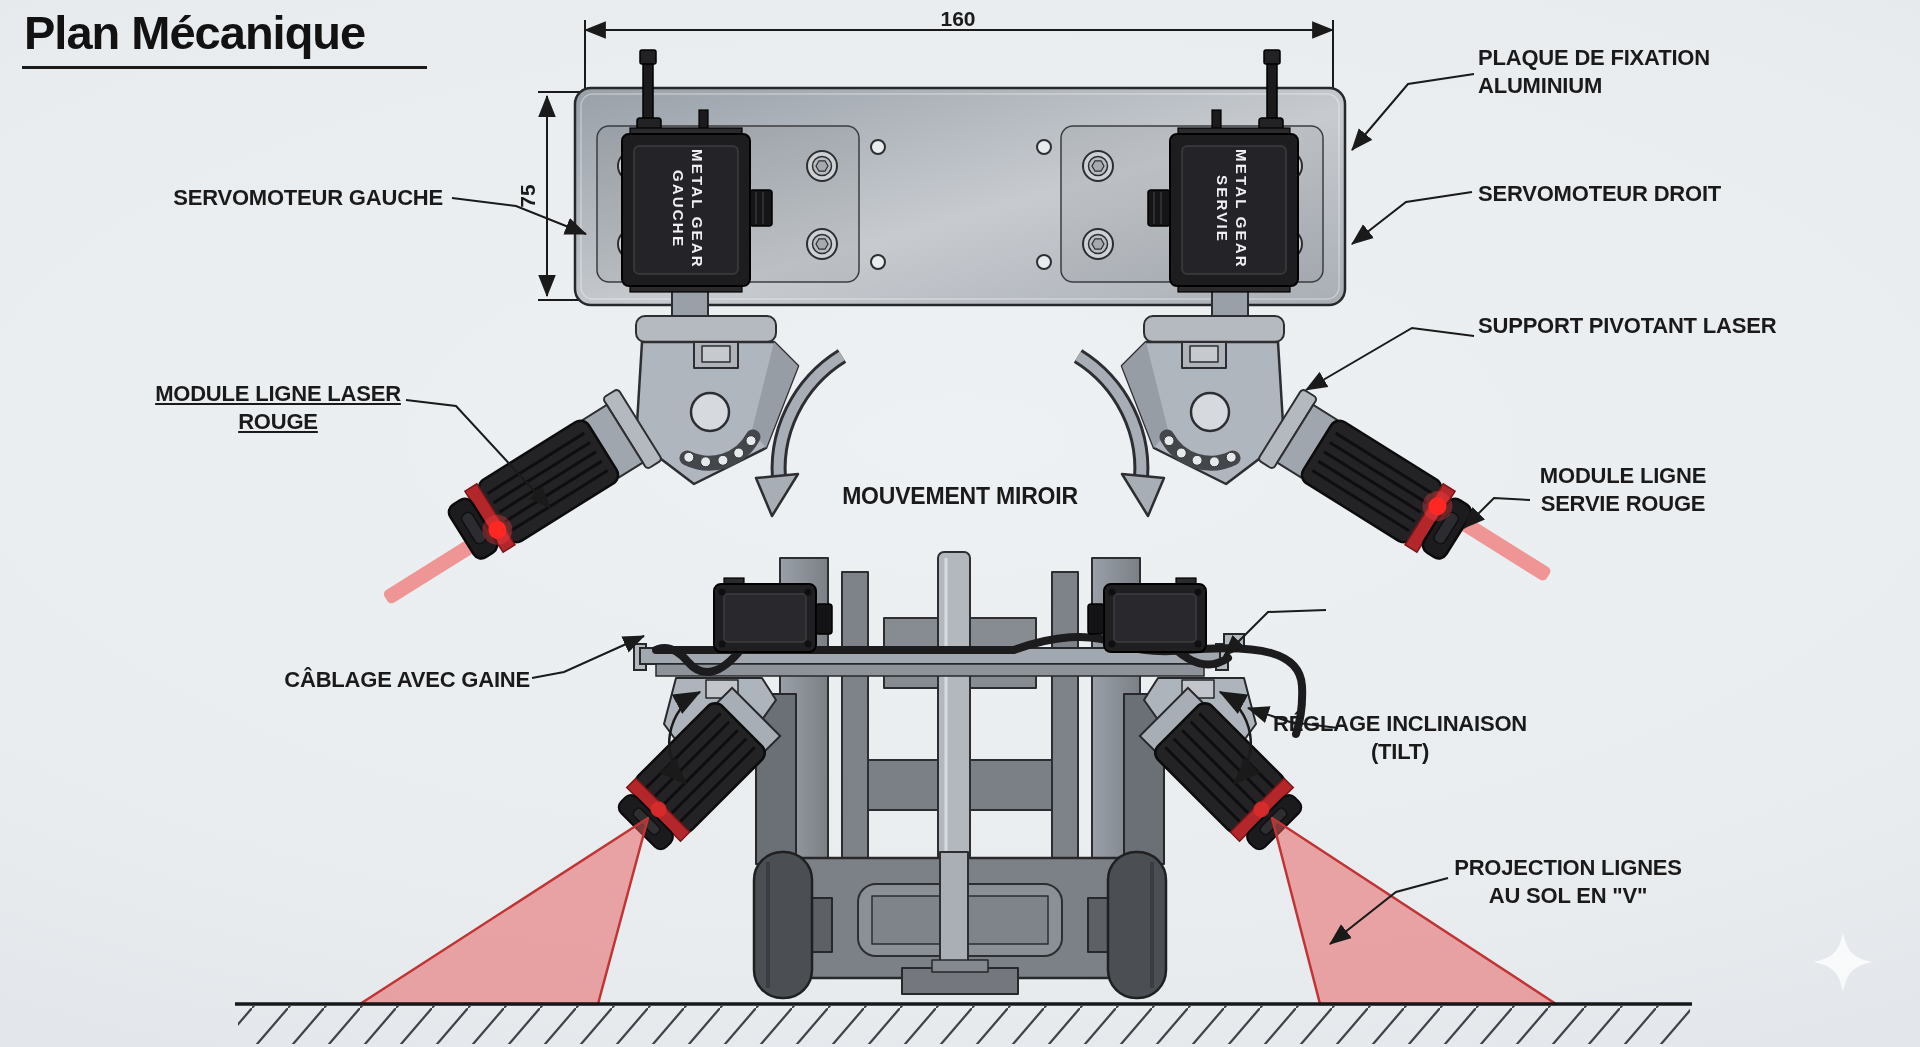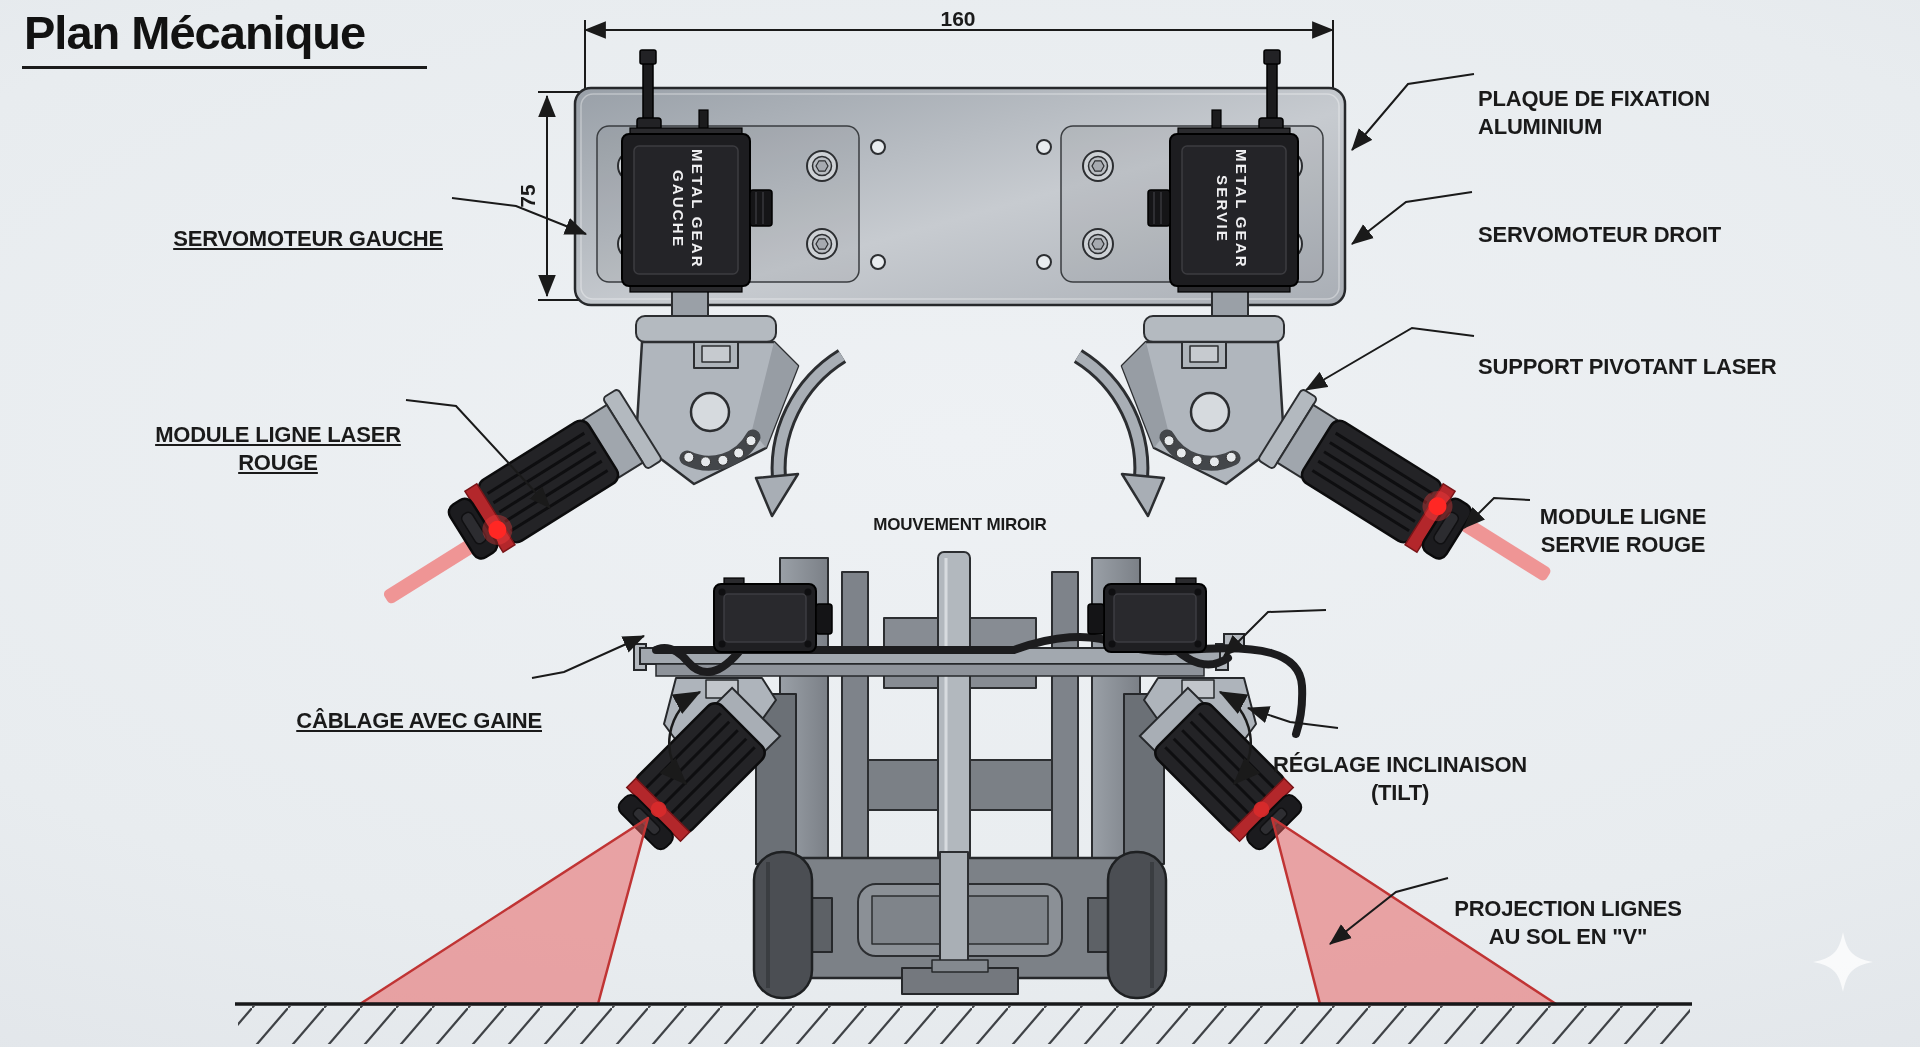--- a/index.html
+++ b/index.html
@@ -7,24 +7,24 @@
     position:relative;width:1920px;height:1047px;overflow:hidden;
     background:radial-gradient(ellipse 120% 90% at 50% 42%, #eef1f4 0%, var(--background,#e8ecef) 55%, #dde1e6 100%);
     font-family:"Liberation Sans",sans-serif;
   }
   .drawing{position:absolute;left:0;top:0;width:1920px;height:1047px;}
   .title{
     position:absolute;left:22px;top:4px;
     font:700 47px/58px "Liberation Sans",sans-serif;color:#121212;
     border-bottom:3px solid #1b1b1b;padding:0 62px 4px 2px;letter-spacing:-1px;
   }
-  .lbl{position:absolute;font:700 22px/28px "Liberation Sans",sans-serif;color:var(--ink,#141414);letter-spacing:-0.2px;white-space:nowrap;margin-top:41px;}
+  .lbl{position:absolute;font:700 22px/28px "Liberation Sans",sans-serif;color:var(--ink,#141414);letter-spacing:-0.2px;white-space:nowrap;}
   .lbl .ln{display:block;}
   .center{text-align:center;}
-  .right{text-align:right;text-decoration:underline;}
+  .right{text-align:right;}
   .dim{position:absolute;font:700 21px/21px "Liberation Sans",sans-serif;color:var(--ink,#141414);}
   .badge{
     position:absolute;font:600 15px/19px "Liberation Sans",sans-serif;color:#f0f0f2;
     letter-spacing:2.2px;text-align:center;white-space:nowrap;
     transform:translate(-50%,-50%) rotate(90deg);
   }
 </style>
 </head>
 <body>
 
@@ -337,26 +337,26 @@
 
 <div class="lbl" style="left:1478px;top:312px;">
   <span class="ln">SUPPORT PIVOTANT LASER</span>
 </div>
 
 <div class="lbl center" style="left:1528px;top:462px;width:190px;">
   <span class="ln">MODULE LIGNE</span>
   <span class="ln">SERVIE ROUGE</span>
 </div>
 
-<div class="lbl" style="left:960px;top:470px;transform:translateX(-50%);font-size:17px;">
+<div class="lbl" style="left:960px;top:482px;transform:translateX(-50%);font-size:23px;">
   <span class="ln">MOUVEMENT MIROIR</span>
 </div>
 
 
-<div class="lbl right" style="left:252px;top:666px;width:290px;">
+<div class="lbl right" style="left:240px;top:666px;width:290px;">
   <span class="ln">CÂBLAGE AVEC GAINE</span>
 </div>
 
 <div class="lbl center" style="left:1260px;top:710px;width:280px;">
   <span class="ln">RÉGLAGE INCLINAISON</span>
   <span class="ln">(TILT)</span>
 </div>
 
 <div class="lbl center" style="left:1438px;top:854px;width:260px;">
   <span class="ln">PROJECTION LIGNES</span>

